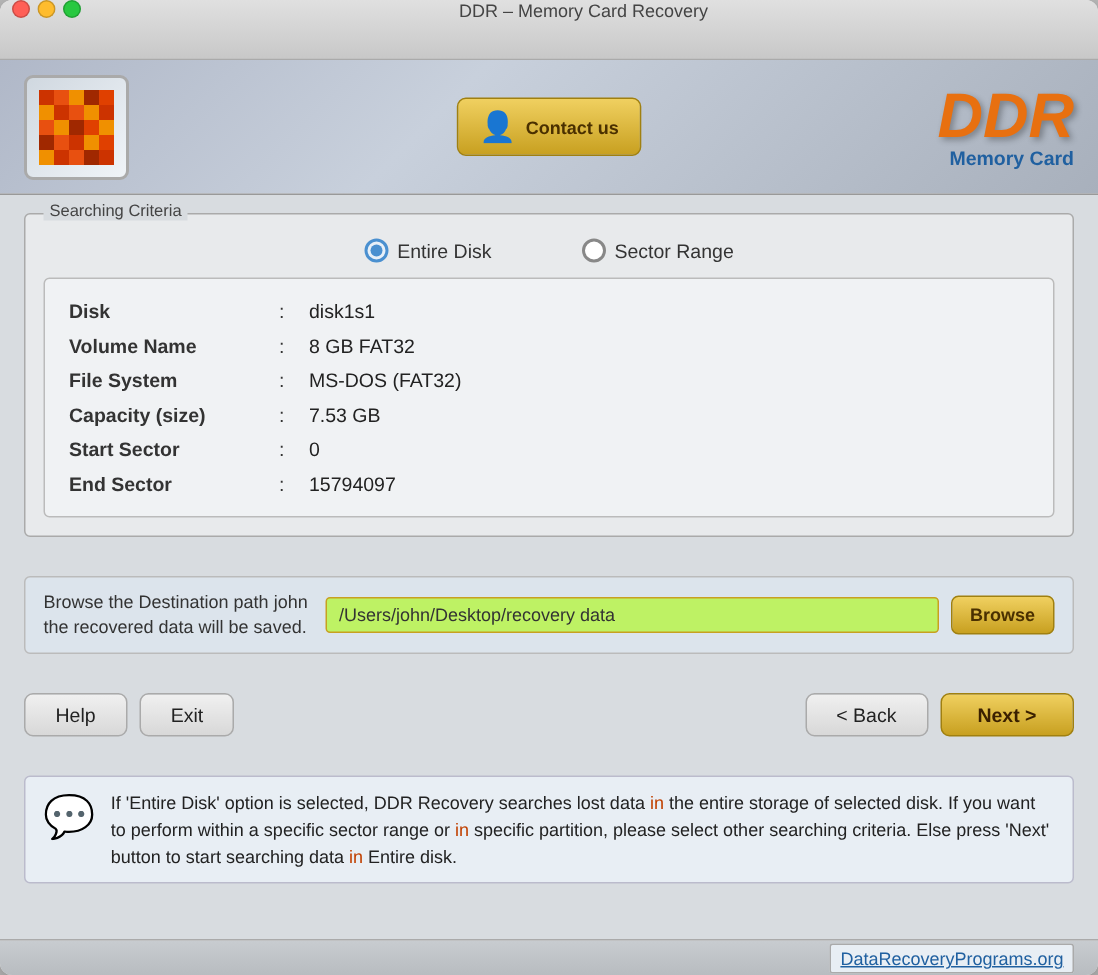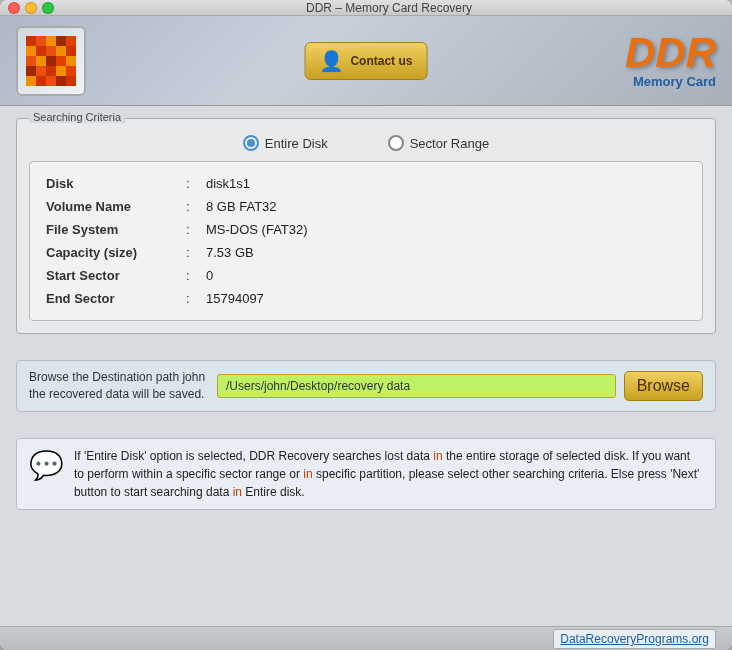--- a/index.html
+++ b/index.html
@@ -19,24 +19,24 @@
       background: #e8e8e8;
       border-radius: 8px;
       box-shadow: 0 4px 20px rgba(0,0,0,0.4);
       display: flex;
       flex-direction: column;
       overflow: hidden;
     }
 
     
     .titlebar {
-      height: 16px;
+      height: 40px;
       background: linear-gradient(to bottom, #e0e0e0, #c8c8c8);
       display: flex;
-      align-items: center;
+      align-items: flex-start;
       padding: 0 8px;
       border-bottom: 1px solid #aaa;
       flex-shrink: 0;
     }
     .traffic-lights {
       display: flex;
       gap: 5px;
       align-items: center;
     }
     .tl {
@@ -244,22 +244,22 @@
       border-radius: 3px;
       padding: 4px 8px;
       font-size: 12px;
       color: #333;
     }
     .browse-btn {
       background: linear-gradient(to bottom, #f0d060, #c8a020);
       border: 1px solid #a08010;
       border-radius: 5px;
       padding: 5px 12px;
-      font-size: 16px;
-      font-weight: 400;
+      font-size: 12px;
+      font-weight: 700;
       color: #4a3000;
       cursor: pointer;
       white-space: nowrap;
       text-align: right;
     }
 
     
     .button-row {
       display: flex;
       align-items: center;
@@ -445,20 +445,27 @@
         </div>
       </div>
     </div>
 
     <div class="browse-row">
       <span class="browse-label-text">Browse the Destination path john the recovered data will be saved.</span>
       <input class="browse-path-input" type="text" value="/Users/john/Desktop/recovery data" style="">
       <button class="browse-btn">Browse</button>
     </div>
 
+    <div class="button-row">
+      <button class="btn-standard">Help</button>
+      <button class="btn-standard">Exit</button>
+      <div class="btn-spacer"></div>
+      <button class="btn-back">&lt; Back</button>
+      <button class="btn-next">Next &gt;</button>
+    </div>
 
     <div class="info-box">
       <span class="info-icon">💬</span>
       <span class="info-text">
         If 'Entire Disk' option is selected, DDR Recovery searches lost data <span class="highlight">in</span> the entire storage of selected disk. If you want to perform within a specific sector range or <span class="highlight">in</span> specific partition, please select other searching criteria. Else press 'Next' button to start searching data <span class="highlight">in</span> Entire disk.
       </span>
     </div>
 
   </div>
 

